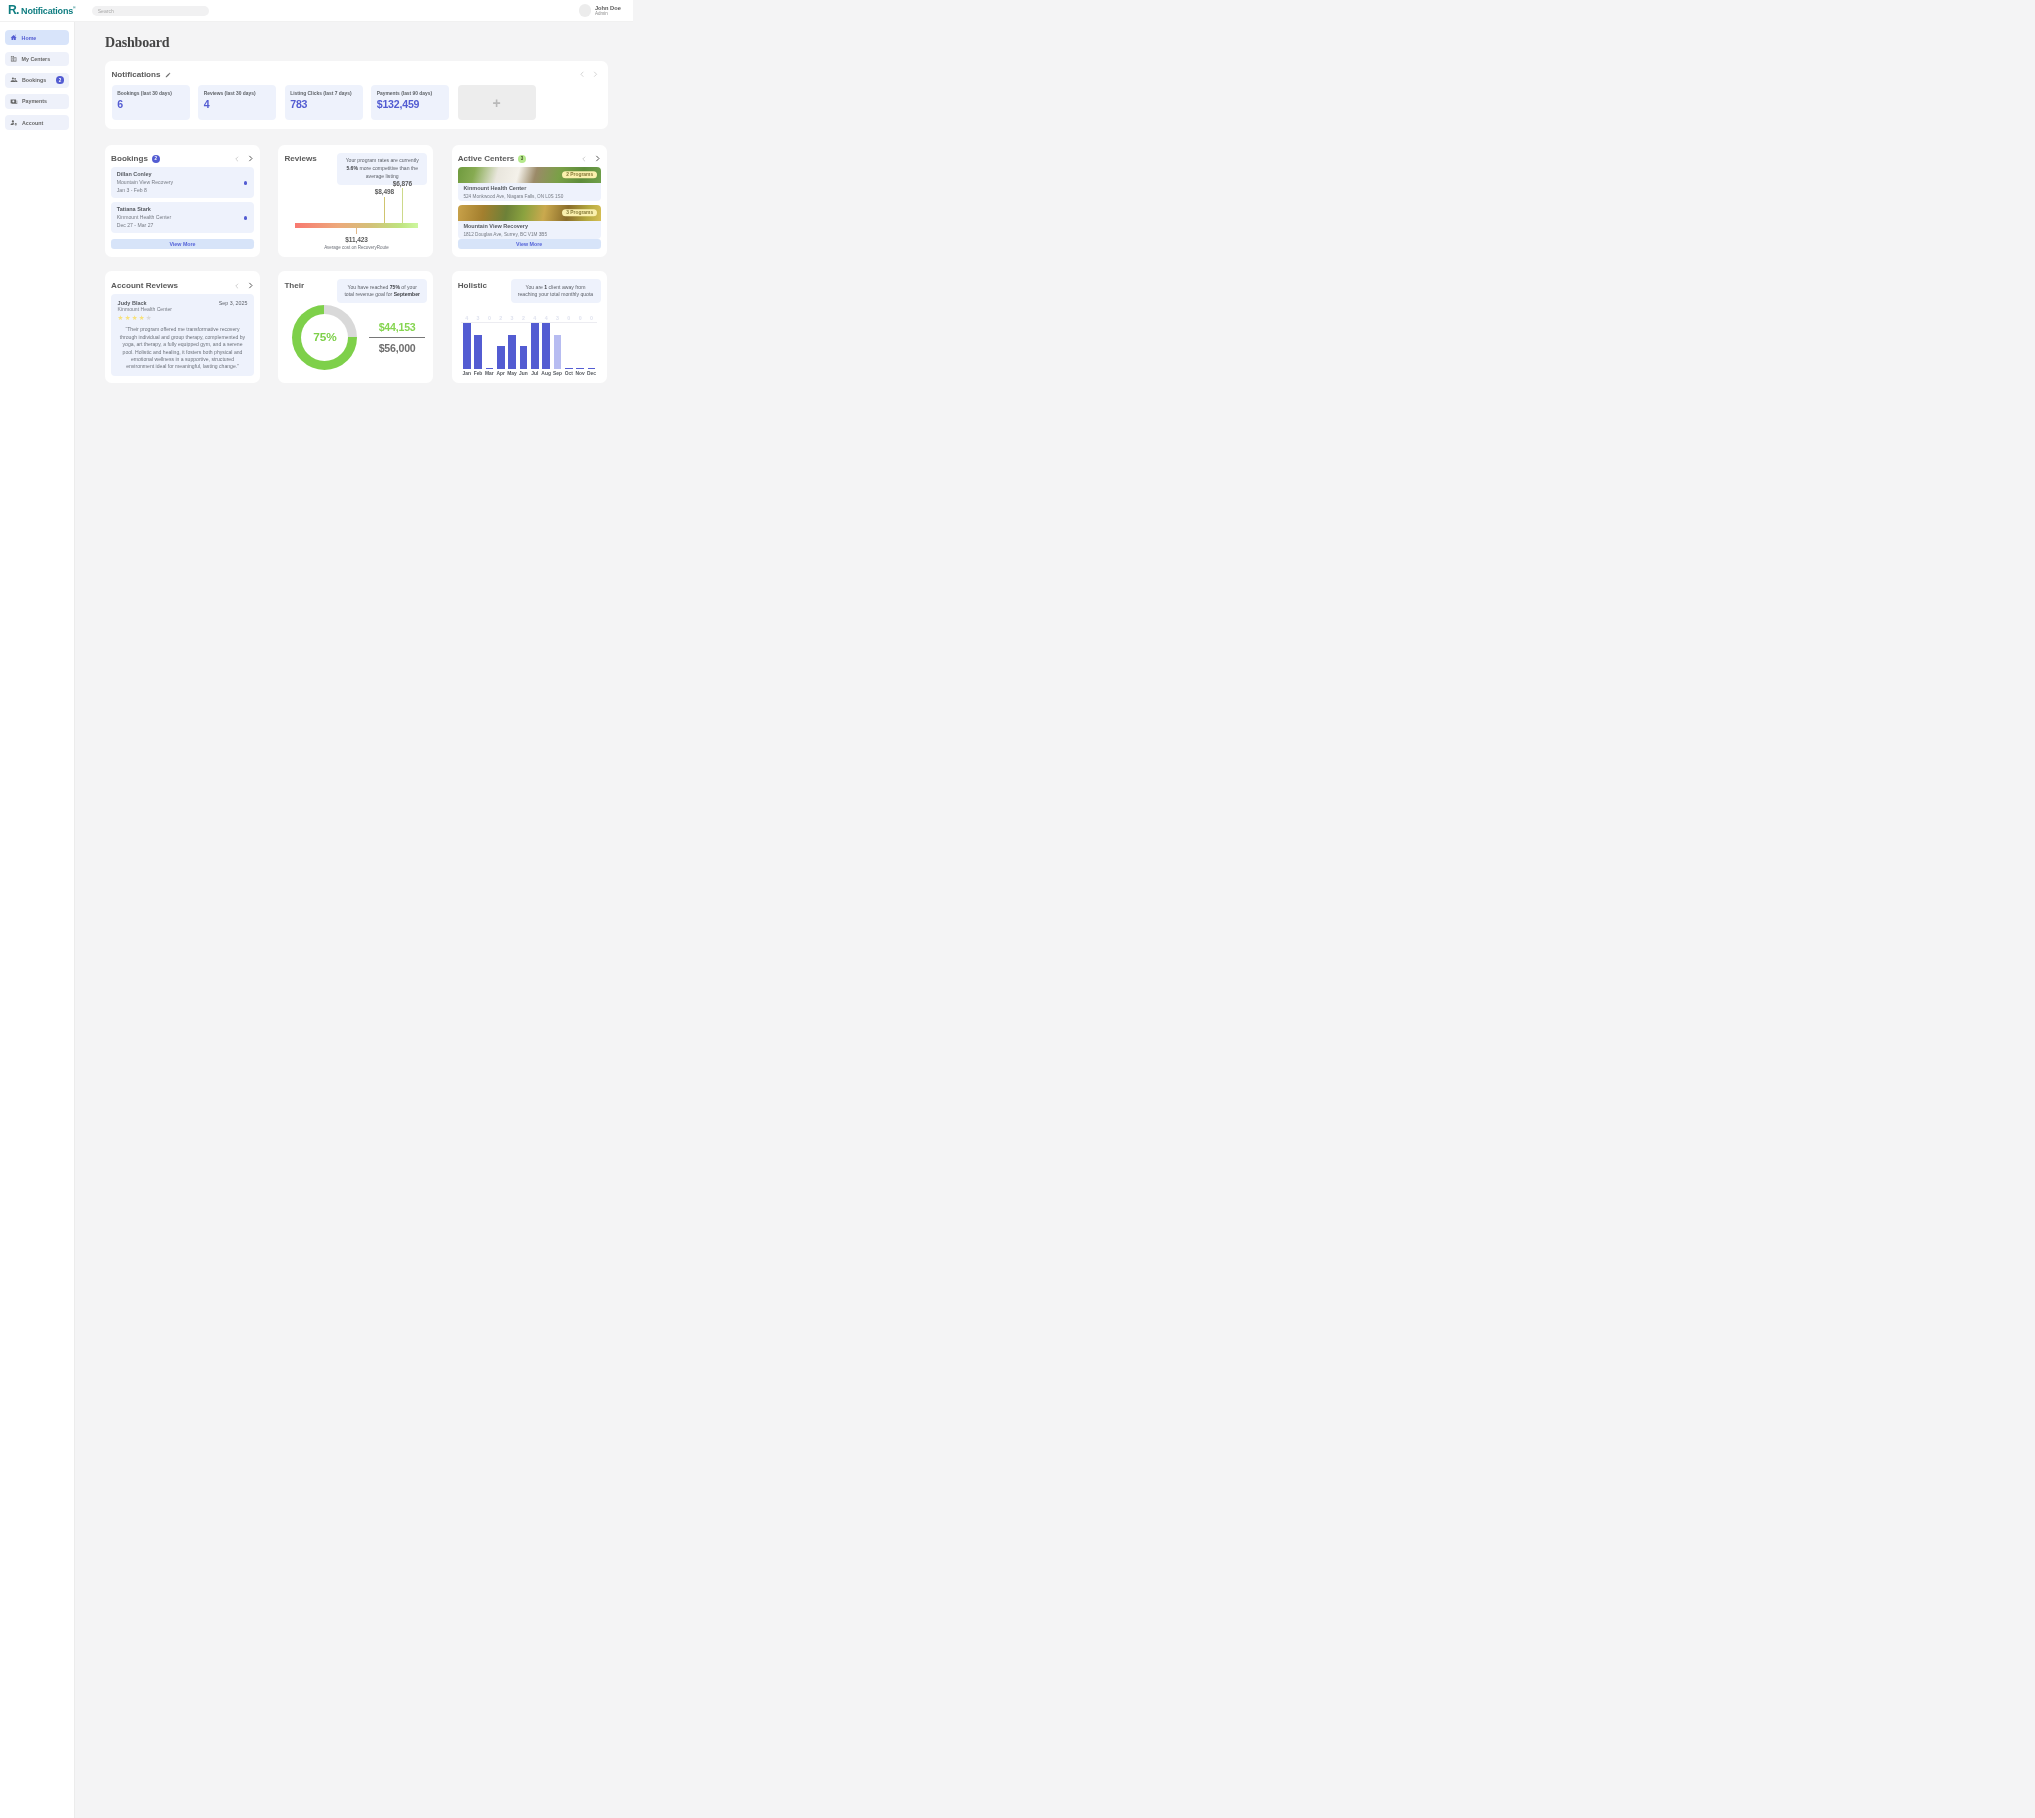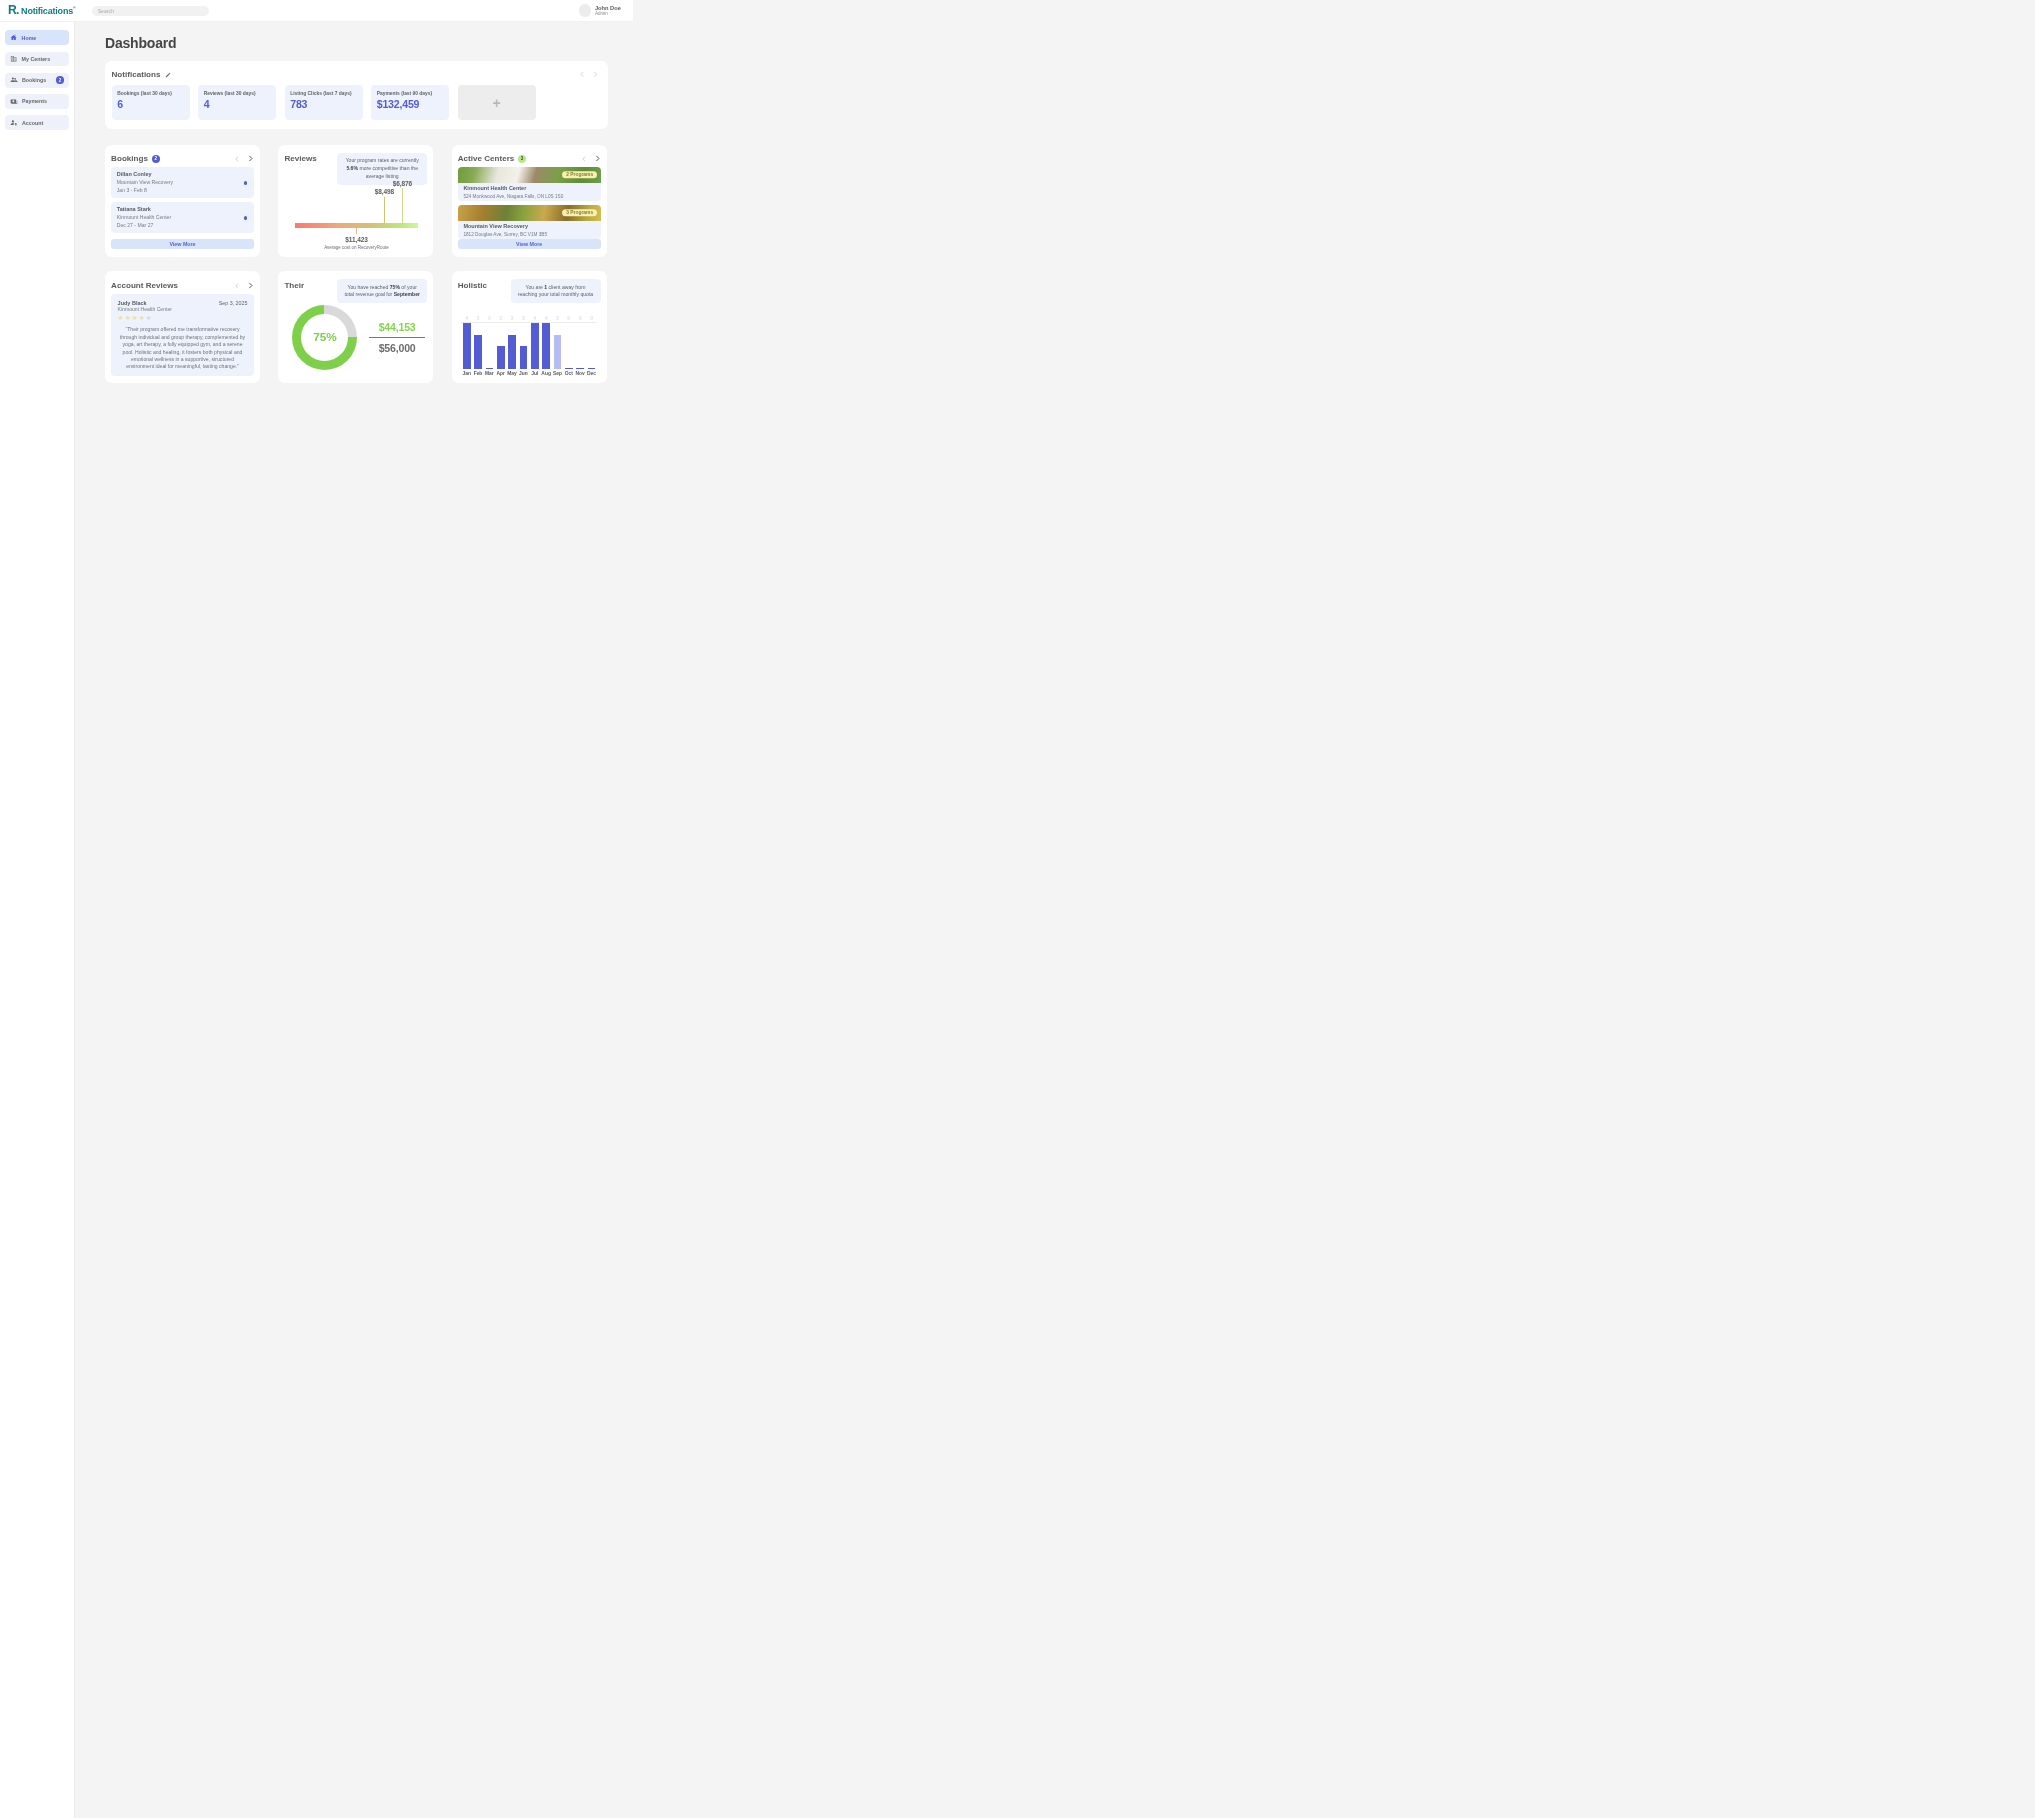--- a/index.html
+++ b/index.html
@@ -22,21 +22,21 @@
   .user{margin-left:auto;margin-right:12.2px;display:flex;align-items:center;gap:3.7px;cursor:pointer;}
   .avatar{width:12.6px;height:12.6px;border-radius:50%;background:#ececec;}
   .user-name{font-size:5.7px;font-weight:800;color:#5a5a5a;line-height:6.5px;}
   .user-role{font-size:4.5px;color:#8a8a8a;line-height:5.3px;}
   .sidebar{position:fixed;top:22.4px;left:0;bottom:0;width:75px;background:#fff;border-right:0.4px solid #ececec;padding:8.1px 5.3px 0 5.3px;z-index:10;}
   .side-item{display:flex;align-items:center;gap:4.1px;height:14.7px;border-radius:4.1px;background:var(--sidebar-item-bg);margin-bottom:6.5px;padding:0 4.9px;font-size:5.3px;font-weight:700;color:#666;cursor:pointer;}
   .side-item svg{flex:0 0 auto;}
   .side-item.active{background:var(--sidebar-active-bg);color:var(--accent-indigo);font-weight:800;}
   .side-badge{margin-left:auto;width:7.7px;height:7.7px;border-radius:50%;background:var(--accent-indigo);color:#fff;font-size:4.5px;font-weight:800;display:flex;align-items:center;justify-content:center;}
   .main{margin-left:75px;padding:22.4px 25px 0 30px;}
-  h1{font-size:14px;font-weight:800;color:#454545;letter-spacing:-0.2px;margin:13px 0 9.8px;}
+  h1{font-size:14px;font-weight:800;color:#454545;letter-spacing:-0.2px;margin:13px 0 9.8px;font-family:Liberation Serif, serif;}
   .card{background:#fff;border-radius:6.5px;position:relative;}
   .card-head{display:flex;align-items:center;gap:3.7px;}
   .card-title{font-size:8.1px;font-weight:800;color:#5b5b5b;}
   .head-badge{width:8.1px;height:8.1px;border-radius:50%;display:flex;align-items:center;justify-content:center;font-size:4.5px;font-weight:800;}
   .head-badge.indigo{background:var(--accent-indigo);color:#fff;}
   .head-badge.green{background:var(--badge-green-bg);color:var(--badge-green-text);}
   .arrows{margin-left:auto;display:flex;gap:6.5px;align-items:center;}
   .chev{cursor:pointer;display:flex;}
   .notif{height:68px;padding:9px 9.8px 0 6.5px;}
   .notif .card-head{padding-left:0;}

